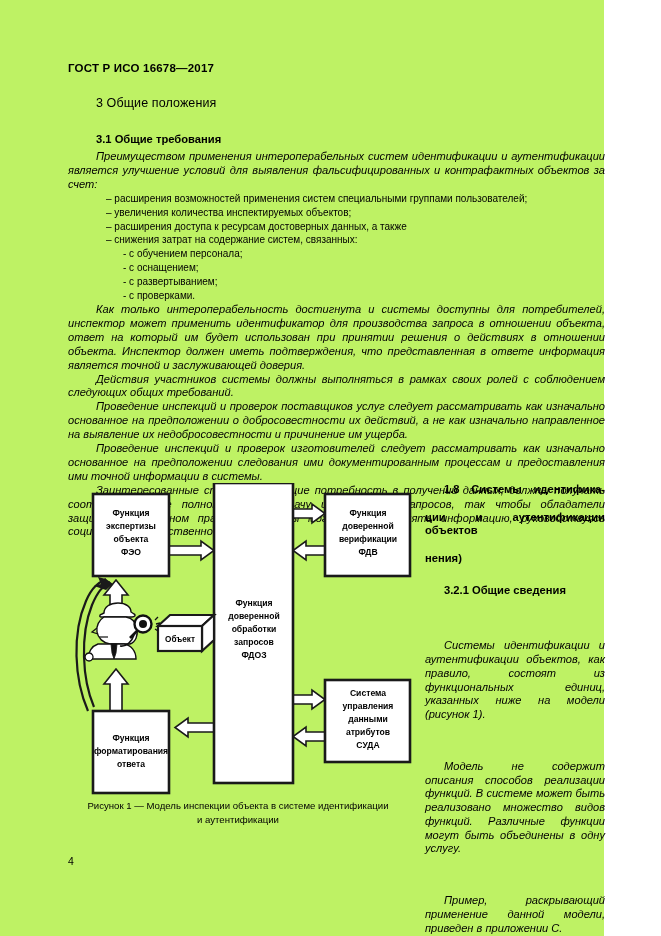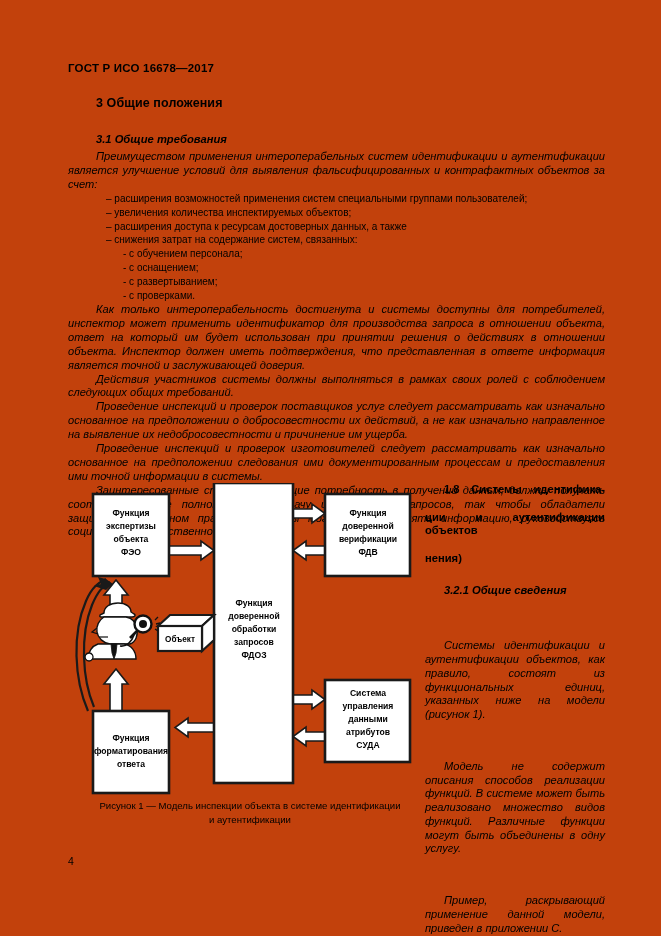--- a/index.html
+++ b/index.html
@@ -11,53 +11,52 @@
     width: 661px;
     height: 936px;
     position: relative;
     font-family: "Liberation Sans", sans-serif;
     color: #000;
     overflow: hidden;
   }
   .page {
     position: absolute;
     left: 0; top: 0;
-    width: 661px;
+    width: 604px;
     height: 936px;
-    background: #c2410c;
+    background: #bef264;
   }
   .header {
     position: absolute;
     left: 68px;
     top: 62px;
     font-size: 11.5px;
     font-weight: bold;
     letter-spacing: 0.2px;
   }
   .content {
     position: absolute;
     left: 68px;
     top: 96px;
     width: 537px;
   }
   h2.clause {
     font-size: 12.5px;
-    font-weight: bold;
+    font-weight: normal;
     margin: 0 0 0 0;
     padding: 0;
     text-indent: 28px;
     letter-spacing: 0.1px;
   }
   h3.subclause {
     font-size: 11.2px;
     font-weight: bold;
     margin: 0;
     padding: 0;
     text-indent: 28px;
-    font-style: italic;
   }
   .sp-1 { height: 23px; }
   .sp-3 { height: 5px; }
   p.body {
     font-size: 11.1px;
     line-height: 13.9px;
     margin: 0;
     padding: 0;
     text-align: justify;
     text-indent: 28px;
@@ -124,21 +123,21 @@
   
   .figure {
     position: absolute;
     left: 0;
     top: 0;
     width: 345px;
     height: 350px;
   }
   .figcaption {
     position: absolute;
-    left: 12px;
+    left: 0px;
     top: 316px;
     width: 340px;
     text-align: center;
     font-size: 9.6px;
     line-height: 14px;
   }
   .pagenum {
     position: absolute;
     left: 68px;
     top: 855px;

